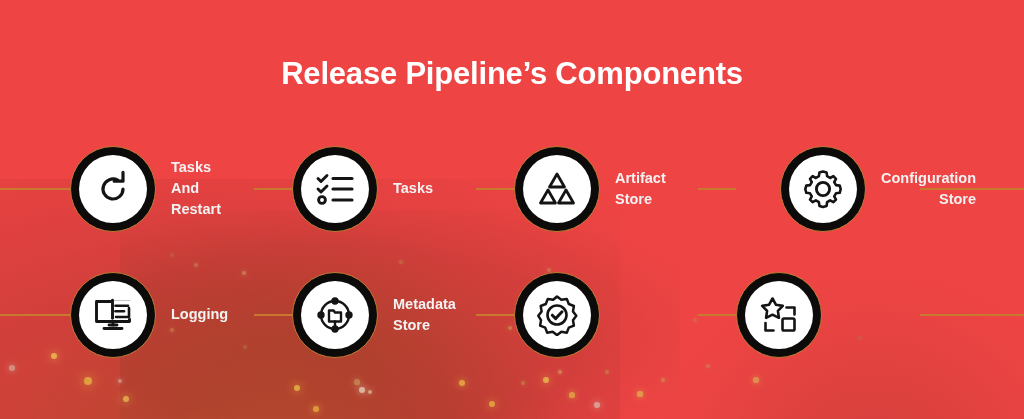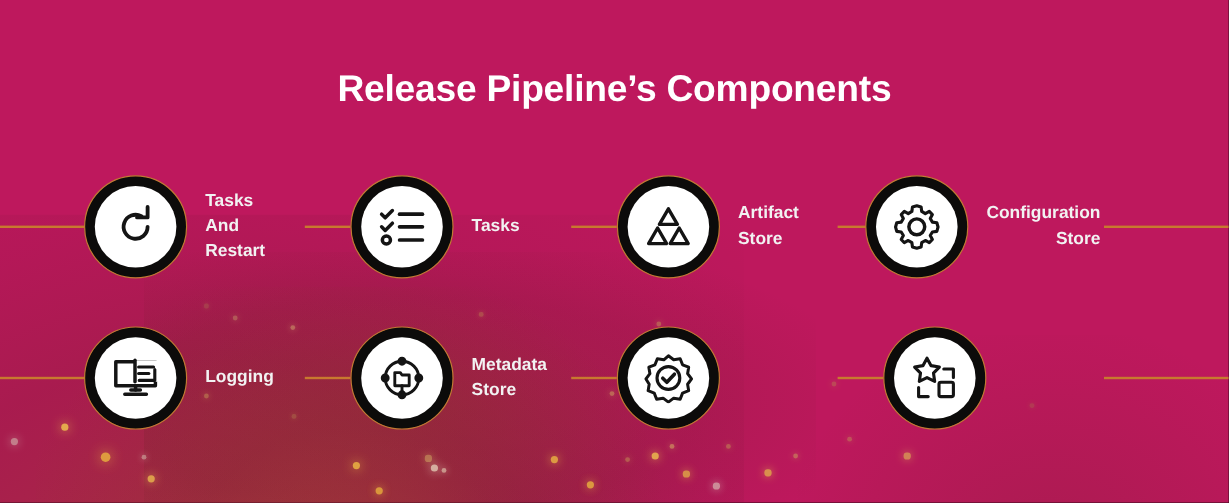--- a/index.html
+++ b/index.html
@@ -9,21 +9,21 @@
     height: 419px;
     overflow: hidden;
     background: #0a0908;
     font-family: "Liberation Sans", sans-serif;
   }
 
   #stage {
     position: relative;
     width: 1024px;
     height: 419px;
-    background: #be185d;
+    background: #ef4444;
     overflow: hidden;
   }
 
   
   .glow {
     position: absolute;
     pointer-events: none;
   }
   .glow-bl {
     left: -140px;
@@ -229,21 +229,21 @@
         <div class="disc">
           <svg width="40" height="38" viewBox="0 0 40 38">
             <path d="M20 4 L27.5 17 H12.5 Z" stroke="#141414" fill="none" stroke-width="2.8" stroke-linecap="round" stroke-linejoin="round"></path>
             <path d="M11 20 L18.5 33 H3.5 Z" stroke="#141414" fill="none" stroke-width="2.8" stroke-linecap="round" stroke-linejoin="round"></path>
             <path d="M29 20 L36.5 33 H21.5 Z" stroke="#141414" fill="none" stroke-width="2.8" stroke-linecap="round" stroke-linejoin="round"></path>
           </svg>
         </div>
         <div class="node-label">Artifact
 Store</div>
       </div>
-      <div class="node" style="left: 721px; top: 146px; width: 86px; height: 86px; text-align: right;">
+      <div class="node" style="left: 780px; top: 146px; width: 86px; height: 86px; text-align: right;">
         <div class="ring"></div>
         <div class="disc">
           <svg width="42" height="42" viewBox="0 0 42 42">
             <path d="M21 3.5 l3.6 1.0 0.5 3.7 3.0 1.8 3.3-1.8 2.6 2.6-1.8 3.3 1.8 3.0 3.7 0.5 1.0 3.6-1.0 3.6-3.7 0.5-1.8 3.0 1.8 3.3-2.6 2.6-3.3-1.8-3.0 1.8-0.5 3.7-3.6 1.0-3.6-1.0-0.5-3.7-3.0-1.8-3.3 1.8-2.6-2.6 1.8-3.3-1.8-3.0-3.7-0.5-1.0-3.6 1.0-3.6 3.7-0.5 1.8-3.0-1.8-3.3 2.6-2.6 3.3 1.8 3.0-1.8 0.5-3.7z" stroke="#141414" fill="none" stroke-width="2.6" stroke-linecap="round" stroke-linejoin="round"></path>
             <circle cx="21" cy="21" r="6.6" stroke="#141414" fill="none" stroke-width="2.9" stroke-linecap="round" stroke-linejoin="round"></circle>
           </svg>
         </div>
         <div class="node-label">Configuration
 Store</div>
       </div>

